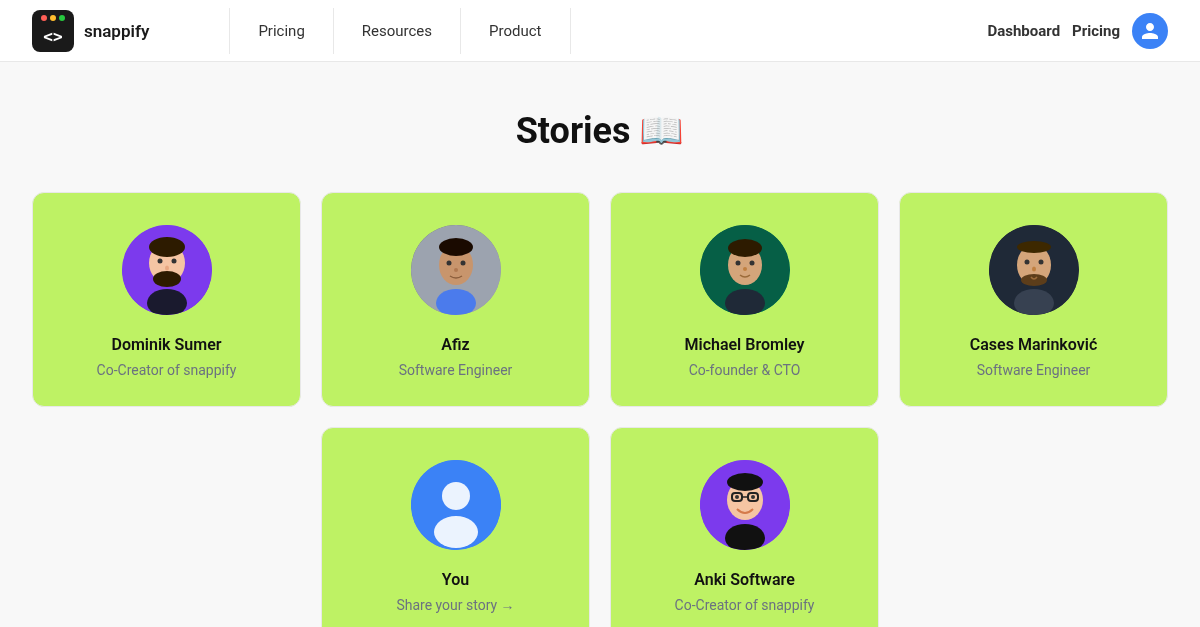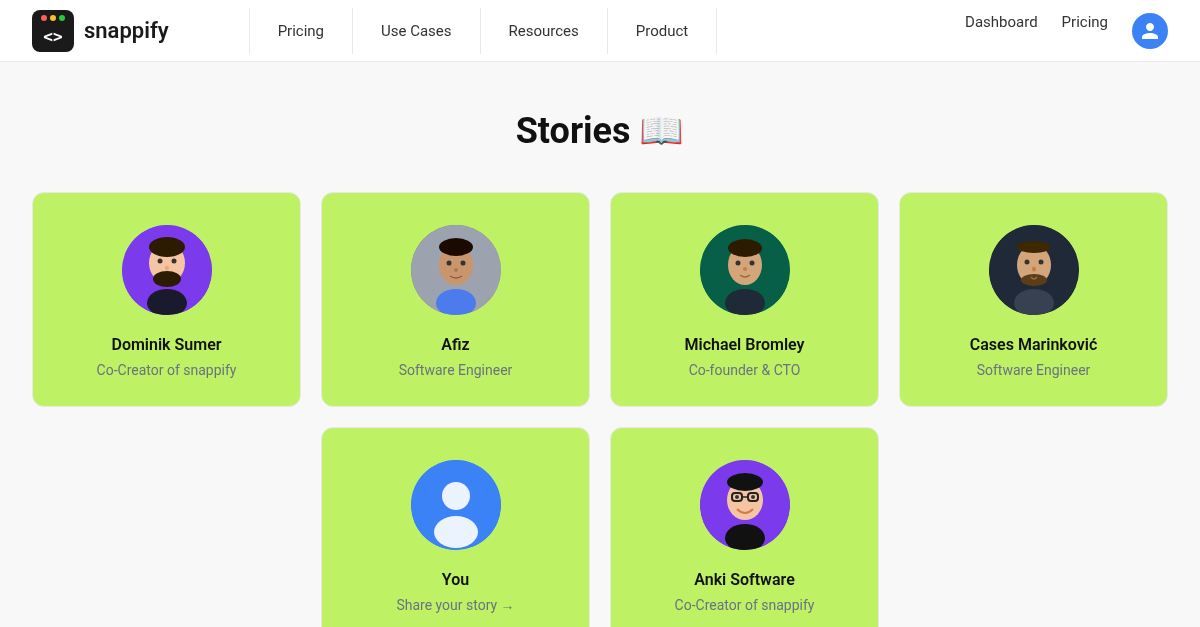--- a/index.html
+++ b/index.html
@@ -45,21 +45,21 @@
     .dot-yellow { background: #ffbd2e; }
     .dot-green { background: #27c93f; }
     .logo-bracket {
       color: #fff;
       font-size: 16px;
       font-weight: 700;
       font-family: monospace;
     }
     .logo-name {
       color: #1a1a1a;
-      font-size: 22px;
+      font-size: 17px;
       font-weight: 600;
     }
     .nav-links {
       display: flex;
       align-items: center;
       gap: 0;
       flex: 1;
     }
     .nav-link {
       color: #333;
@@ -69,22 +69,24 @@
       height: 46px;
       display: flex;
       align-items: center;
       border-right: 1px solid #e8e8e8;
     }
     .nav-link:first-child {
       border-left: 1px solid #e8e8e8;
     }
     .nav-actions {
       display: flex;
-      gap: 24px;
+      align-items: center;
+      gap: 12px;
       margin-left: auto;
+      font-weight: bold;
     }
     .nav-action-link {
       color: #333;
       text-decoration: none;
       font-size: 15px;
     }
     .avatar-circle {
       width: 36px;
       height: 36px;
       border-radius: 50%;
@@ -200,21 +202,20 @@
           <div class="dot dot-green"></div>
         </div>
         <span class="logo-bracket">&lt;&gt;</span>
       </div>
     </div>
     <span class="logo-name">snappify</span>
   </a>
 
   <div class="nav-links">
     <a class="nav-link" href="#">Pricing</a>
-    <a class="nav-link" href="#">Use Cases</a>
     <a class="nav-link" href="#">Resources</a>
     <a class="nav-link" href="#">Product</a>
   </div>
 
   <div class="nav-actions">
     <a class="nav-action-link" href="#">Dashboard</a>
     <a class="nav-action-link" href="#">Pricing</a>
     <div class="avatar-circle">
       <svg width="20" height="20" viewBox="0 0 24 24" fill="white">
         <path d="M12 12c2.7 0 4.8-2.1 4.8-4.8S14.7 2.4 12 2.4 7.2 4.5 7.2 7.2 9.3 12 12 12zm0 2.4c-3.2 0-9.6 1.6-9.6 4.8v2.4h19.2v-2.4c0-3.2-6.4-4.8-9.6-4.8z"></path>

